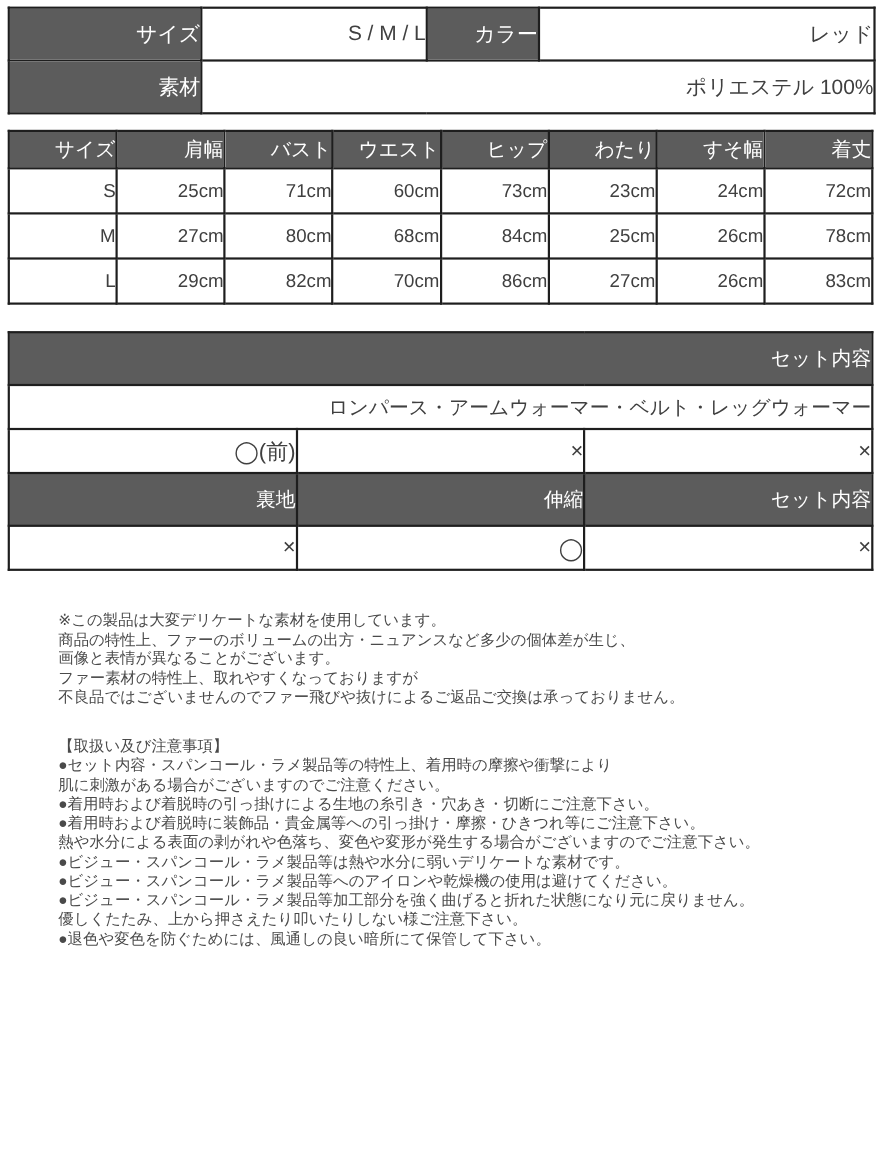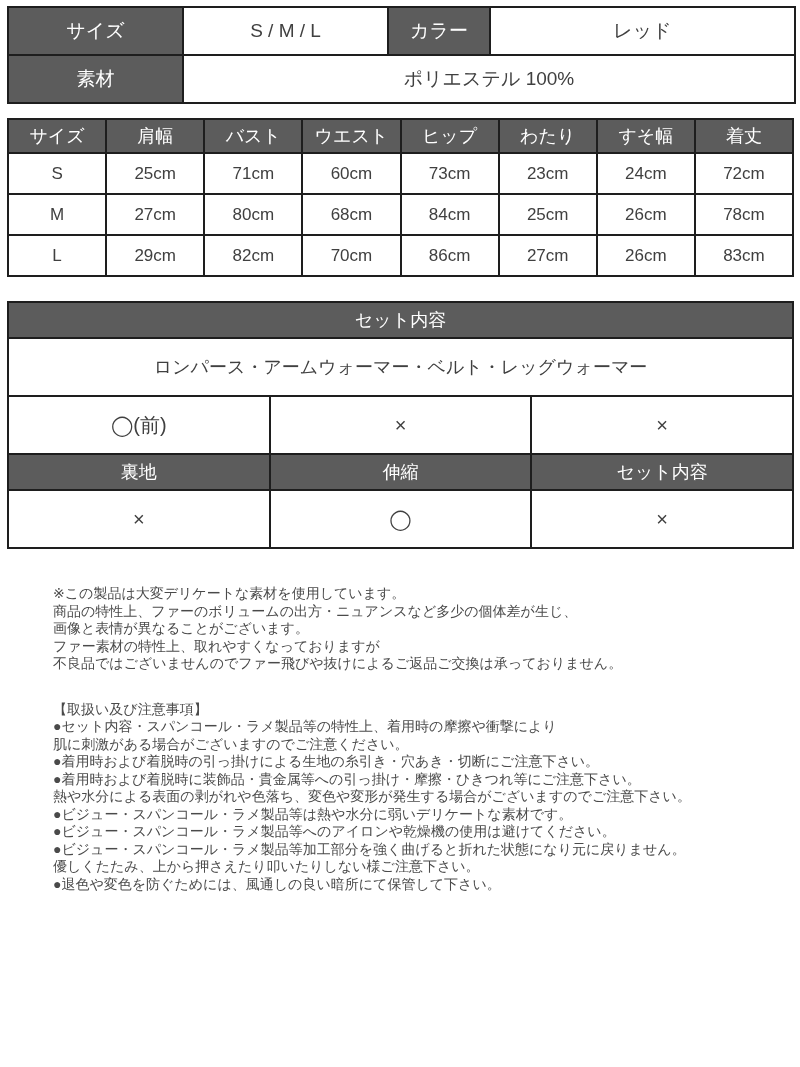--- a/index.html
+++ b/index.html
@@ -25,21 +25,21 @@
     padding:6px 6px 0 7px;
     overflow:hidden;
   }
   table{
     width:787px;
     border-collapse:collapse;
     table-layout:fixed;
   }
   th,td{
     border:2px solid var(--border);
-    text-align:center;
+    text-align:right;
     vertical-align:middle;
     overflow:hidden;
     white-space:nowrap;
   }
   th{
     background:var(--header-bg);
     color:var(--header-text);
     font-weight:normal;
   }
   td{
@@ -47,22 +47,22 @@
     color:var(--body-text);
   }
   
   .info-table td,.info-table th{height:48px;font-size:19px;}
   
   .size-table{margin-top:14px;}
   .size-table th{height:34px;font-size:18px;}
   .size-table td{height:41px;font-size:17px;}
   
   .set-table{margin-top:24px;}
-  .set-table th{height:36px;font-size:18px;}
-  .set-table td{height:58px;font-size:18px;}
+  .set-table th{height:48px;font-size:18px;}
+  .set-table td{height:40px;font-size:18px;}
   .set-table td.sym{font-size:20px;}
   
   .notes{
     margin-top:36px;
     padding-left:46px;
     padding-right:10px;
     font-size:14px;
     line-height:17.5px;
     color:var(--note-text);
   }

